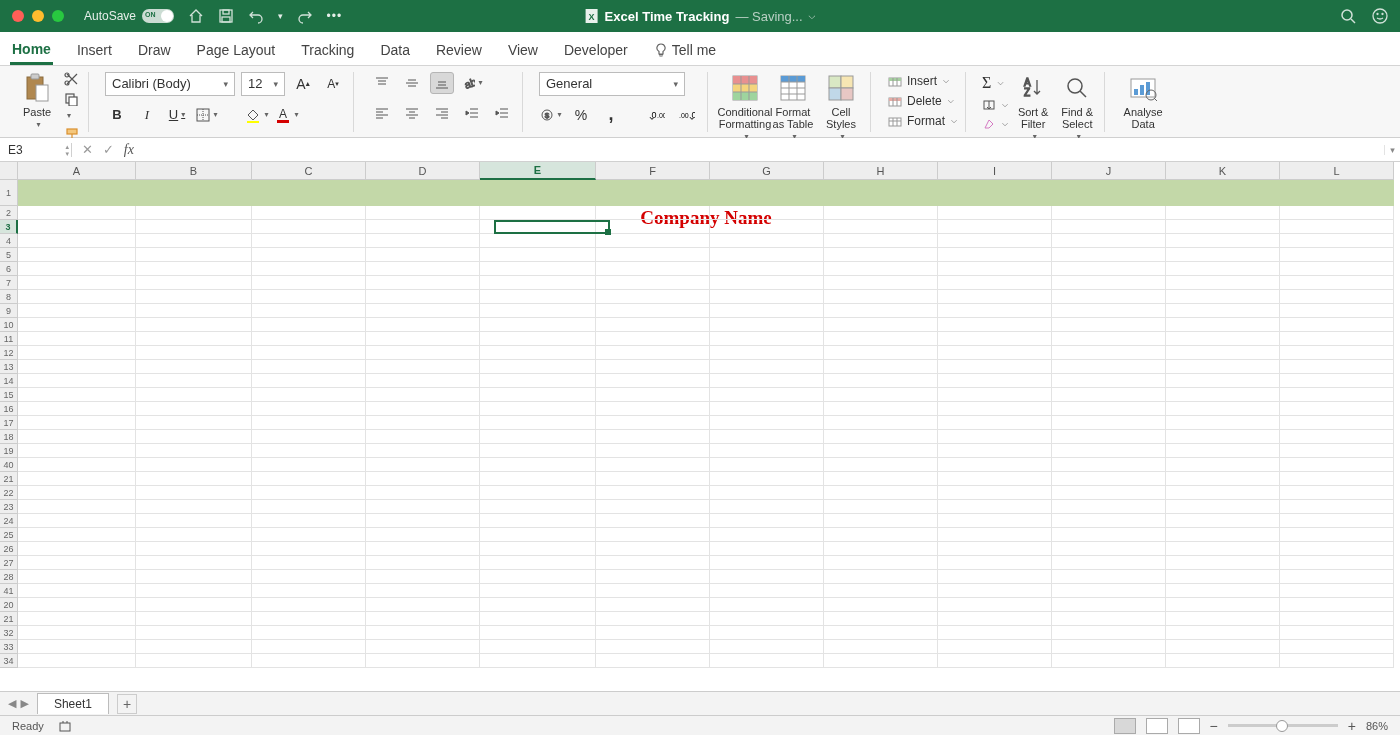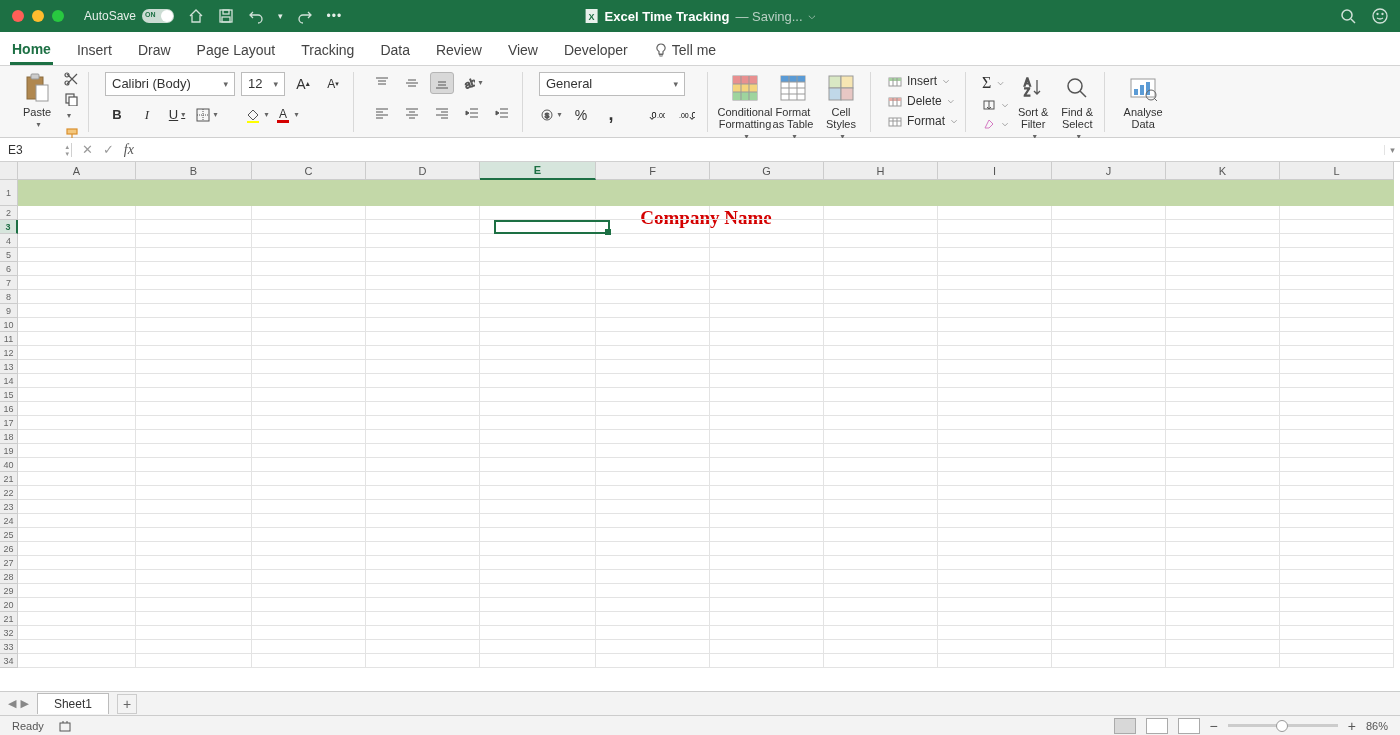--- a/index.html
+++ b/index.html
@@ -537,21 +537,21 @@
           <div class="rowhead">19</div>
           <div class="rowhead">40</div>
           <div class="rowhead">21</div>
           <div class="rowhead">22</div>
           <div class="rowhead">23</div>
           <div class="rowhead">24</div>
           <div class="rowhead">25</div>
           <div class="rowhead">26</div>
           <div class="rowhead">27</div>
           <div class="rowhead">28</div>
-          <div class="rowhead">29</div>
+          <div class="rowhead">41</div>
           <div class="rowhead">20</div>
           <div class="rowhead">21</div>
           <div class="rowhead">32</div>
           <div class="rowhead">33</div>
           <div class="rowhead">34</div>
         </div>
       <div class="cells">
           <div class="cells-inner" id="cells">
             <div class="gridrow first">
               <div class="title-cell" style="width: 1376px; margin-top: 38px;">Company Name</div>

